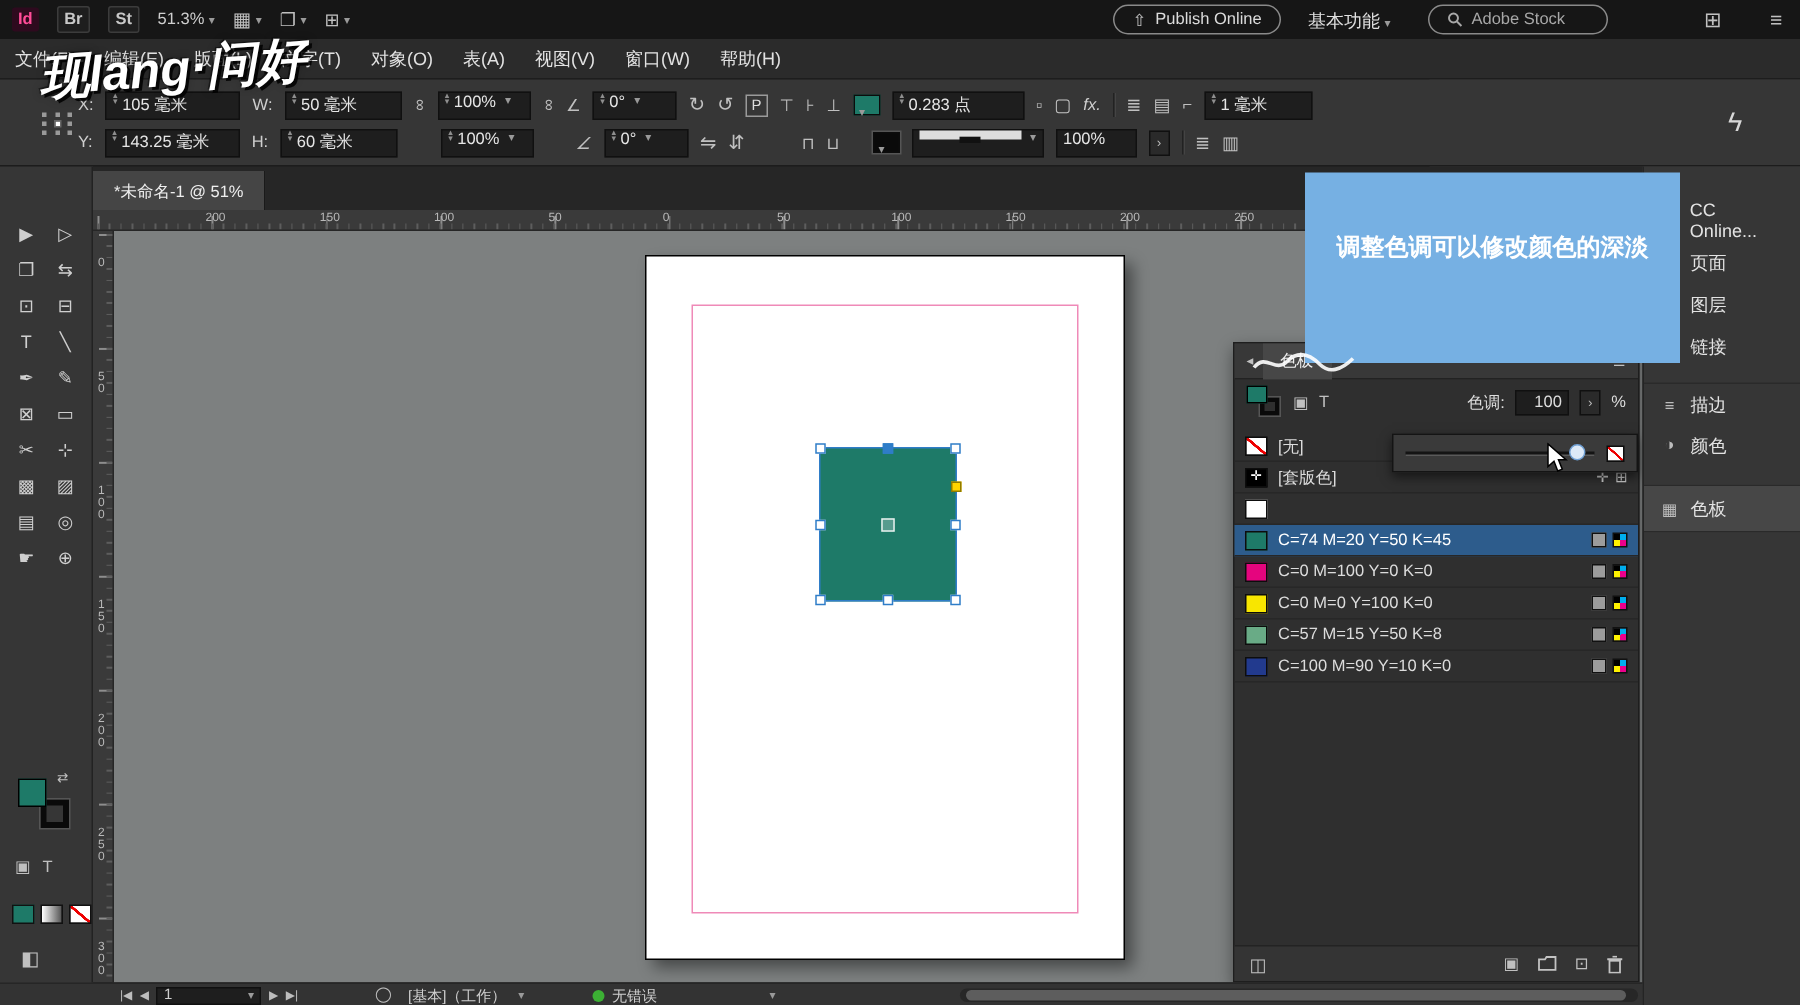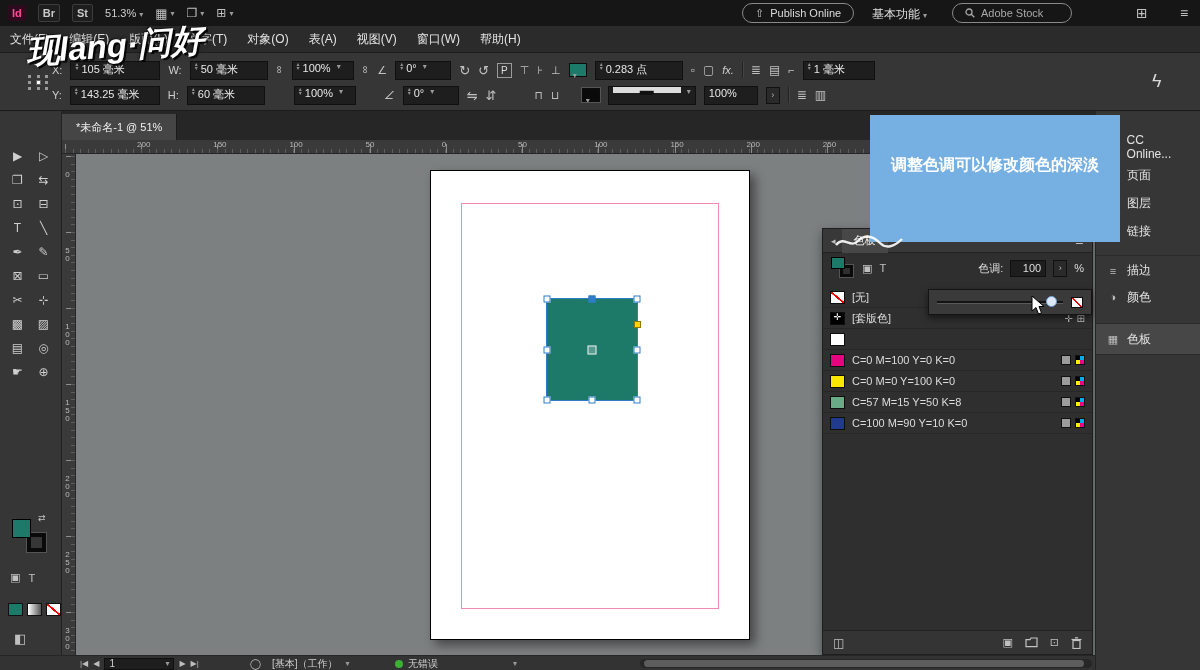--- a/index.html
+++ b/index.html
@@ -370,20 +370,28 @@
       <span class="swname">[套版色]</span>
       <span class="trail">
             <span class="tk-glyph">✛</span>
             <span class="tk-glyph">⊞</span>
           </span>
     </div>
         <div class="swrow">
       <span class="chip" style="background: rgb(255, 255, 255);"></span>
       <span class="trail"></span>
     </div>
+        <div class="swrow sel">
+      <span class="chip" style="background: rgb(30, 122, 104);"></span>
+      <span class="swname">C=74 M=20 Y=50 K=45</span>
+      <span class="trail">
+            <span class="tk-gray"></span>
+            <span class="tk-cmyk"></span>
+          </span>
+    </div>
         <div class="swrow">
       <span class="chip" style="background: rgb(229, 5, 126);"></span>
       <span class="swname">C=0 M=100 Y=0 K=0</span>
       <span class="trail">
             <span class="tk-gray"></span>
             <span class="tk-cmyk"></span>
           </span>
     </div>
         <div class="swrow">
       <span class="chip" style="background: rgb(248, 230, 0);"></span>

